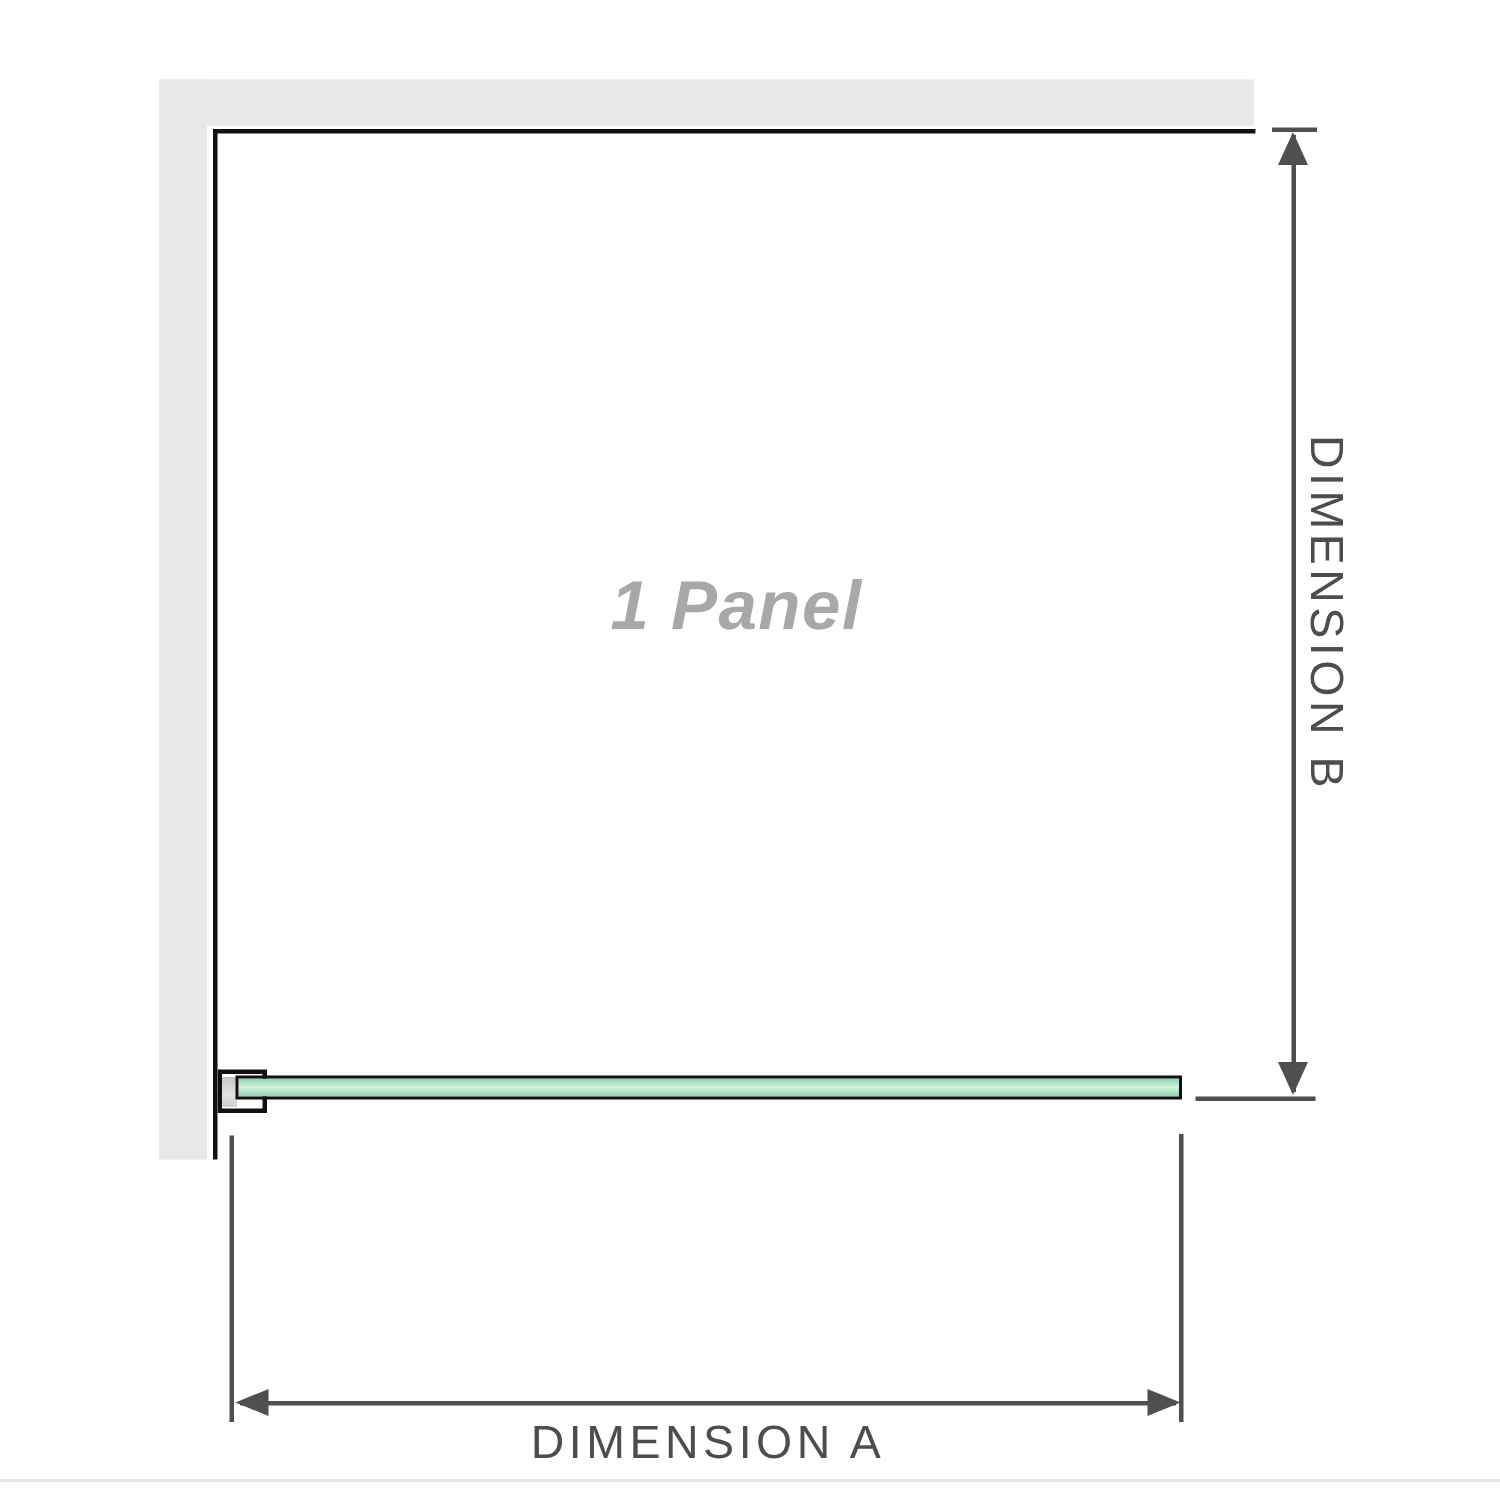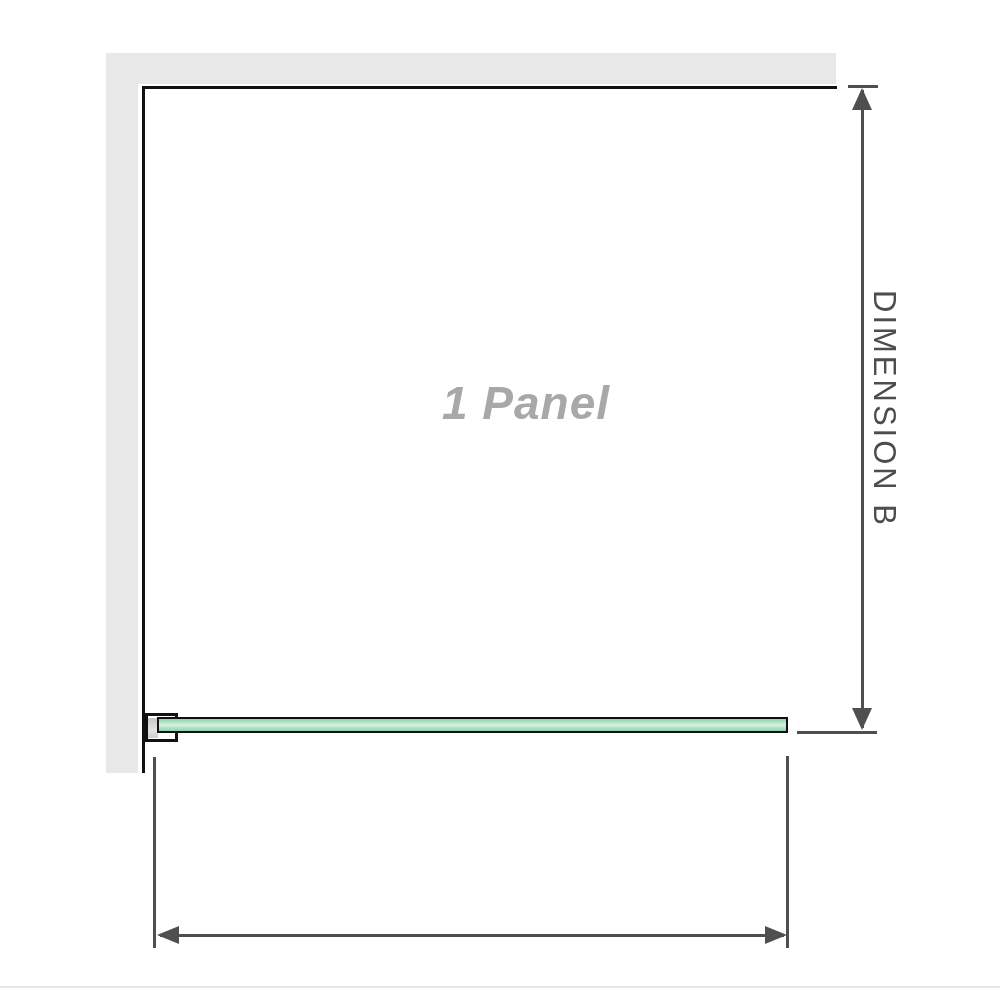--- a/index.html
+++ b/index.html
@@ -31,21 +31,21 @@
   .panel-edge-top {
     left: 142px; top: 86px; width: 695px; height: 3px;
     background: var(--outline-black, #111);
   }
   .panel-edge-side {
     left: 142px; top: 86px; width: 3px; height: 687px;
     background: var(--outline-black, #111);
   }
   .panel-area {
     left: 145px; top: 89px; width: 692px; height: 628px;
-    display: flex; align-items: center; justify-content: center; padding-left: 35px;
+    display: flex; align-items: center; justify-content: center;
   }
   .panel-label {
     font-size: 46px;
     font-style: italic;
     font-weight: bold;
     letter-spacing: 1px;
     color: var(--panel-label-gray, #a8a8a8);
   }
 
   
@@ -147,20 +147,23 @@
 
   <div class="abs bracket"></div>
   <div class="abs bracket-pad"></div>
   <div class="abs glass-bar"></div>
 
   <div class="abs dim dimA-ext-left"></div>
   <div class="abs dim dimA-ext-right"></div>
   <div class="abs dim dimA-line"></div>
   <div class="abs tri tri-left"></div>
   <div class="abs tri tri-right"></div>
+  <div class="abs dimA-label-wrap">
+    <span class="dim-label">DIMENSION A</span>
+  </div>
 
   <div class="abs dim dimB-tick-top"></div>
   <div class="abs dim dimB-tick-bottom"></div>
   <div class="abs dim dimB-line"></div>
   <div class="abs tri tri-up"></div>
   <div class="abs tri tri-down"></div>
   <div class="abs dimB-label-wrap">
     <span class="dim-label">DIMENSION B</span>
   </div>
 

